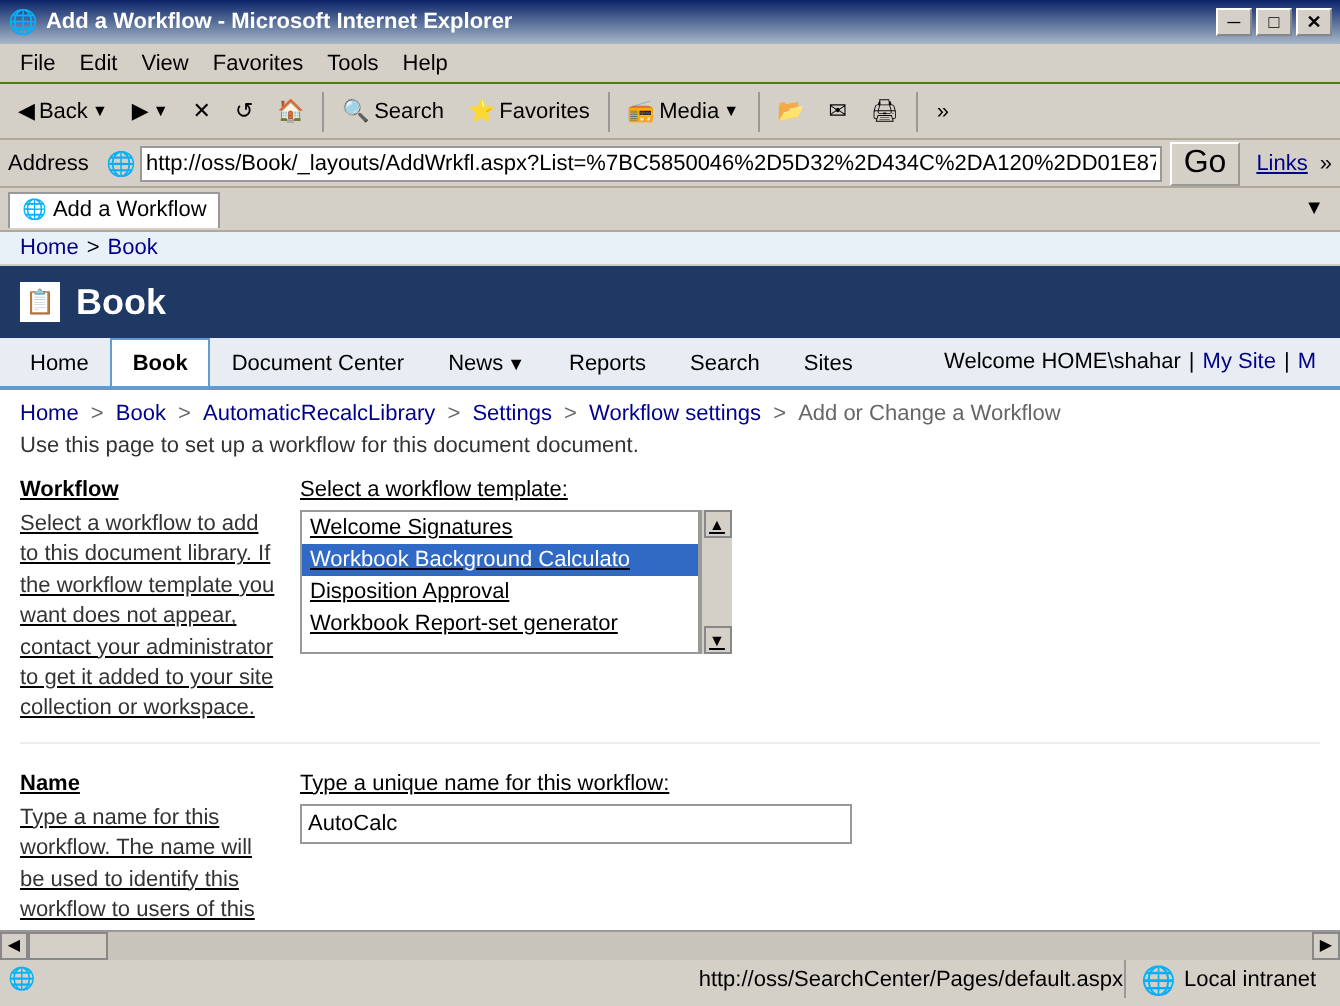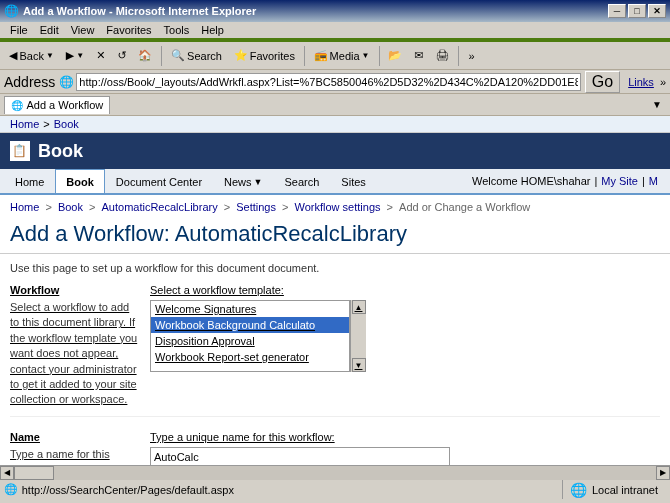--- a/index.html
+++ b/index.html
@@ -30,21 +30,21 @@
       color: #000;
     }
 
     
     .menu-bar {
       background: #d4d0c8;
       height: 20px;
       display: flex;
       align-items: center;
       padding: 0 4px;
-      border-bottom: 4px solid #4d7c0f;
+      border-bottom: 1px solid #4d7c0f;
     }
     .menu-item {
       padding: 2px 6px;
       font-size: 11px;
       cursor: pointer;
     }
 
     
     .toolbar {
       background: #d4d0c8;
@@ -70,21 +70,21 @@
     
     .address-bar {
       background: #d4d0c8;
       height: 24px;
       display: flex;
       align-items: center;
       padding: 2px 4px;
       border-bottom: 1px solid #b0a898;
       gap: 4px;
     }
-    .address-label { font-size: 14px; min-width: 45px; }
+    .address-label { font-size: 11px; min-width: 45px; }
     .address-input {
       flex: 1;
       height: 18px;
       border: 1px solid #999;
       background: white;
       padding: 0 2px;
       font-size: 11px;
     }
     .go-btn {
       padding: 1px 6px;
@@ -273,21 +273,21 @@
       line-height: 1.4;
     }
     .description-label {
       font-weight: bold;
       font-size: 11px;
       margin-bottom: 4px;
     }
 
     
     .name-input {
-      width: 300px;
+      width: 276px;
       height: 20px;
       border: 1px solid #999;
       padding: 0 3px;
       font-size: 11px;
       font-family: Tahoma, Arial;
     }
 
     .field-label-above {
       font-size: 11px;
       margin-bottom: 4px;
@@ -296,21 +296,21 @@
     
     .status-bar {
       background: #d4d0c8;
       height: 20px;
       display: flex;
       align-items: center;
       border-top: 1px solid #999;
       padding: 0 4px;
       font-size: 11px;
     }
-    .status-url { flex: 1; padding-left: 4px; }
+    .status-url { flex: 1; padding-left: 4px; text-align: right; }
     .status-zone {
       display: flex; align-items: center;
       border-left: 1px solid #999;
       padding: 0 8px;
       height: 100%;
       gap: 4px;
     }
     .zone-icon { font-size: 14px; }
 
     
@@ -451,20 +451,23 @@
   </div>
   <div class="sp-nav-item sp-nav-active">
     <span>Book</span>
   </div>
   <div class="sp-nav-item">
     <span>Document Center</span>
   </div>
   <div class="sp-nav-item">
     <span>News</span>
     <span class="sp-nav-dropdown">▼</span>
+  </div>
+  <div class="sp-nav-item">
+    <span>Reports</span>
   </div>
   <div class="sp-nav-item">
     <span>Search</span>
   </div>
   <div class="sp-nav-item">
     <span>Sites</span>
   </div>
 
   <div style="flex:1; display:flex; justify-content:flex-end; align-items:center; font-size:11px; gap:4px; padding-right:8px;">
     <span>Welcome HOME\shahar</span>
@@ -484,21 +487,20 @@
     <span class="sep"> &gt; </span>
     <a href="#" style="color:#00008b; text-decoration:none;">AutomaticRecalcLibrary</a>
     <span class="sep"> &gt; </span>
     <a href="#" style="color:#00008b; text-decoration:none;">Settings</a>
     <span class="sep"> &gt; </span>
     <a href="#" style="color:#00008b; text-decoration:none;">Workflow settings</a>
     <span class="sep"> &gt; </span>
     <span>Add or Change a Workflow</span>
   </div>
 
-  <div class="sp-page-title">Add a Workflow: AutomaticRecalcLibrary</div>
 
   <div class="sp-page-desc">Use this page to set up a workflow for this document document.</div>
 
   <div class="form-rows">
     <div class="form-row">
 
       <div class="sp-field-label">
         <div class="sp-field-label-title">Workflow</div>
         <div class="sp-field-label-desc">Select a workflow to add to this document library. If the workflow template you want does not appear, contact your administrator to get it added to your site collection or workspace.</div>
       </div>

